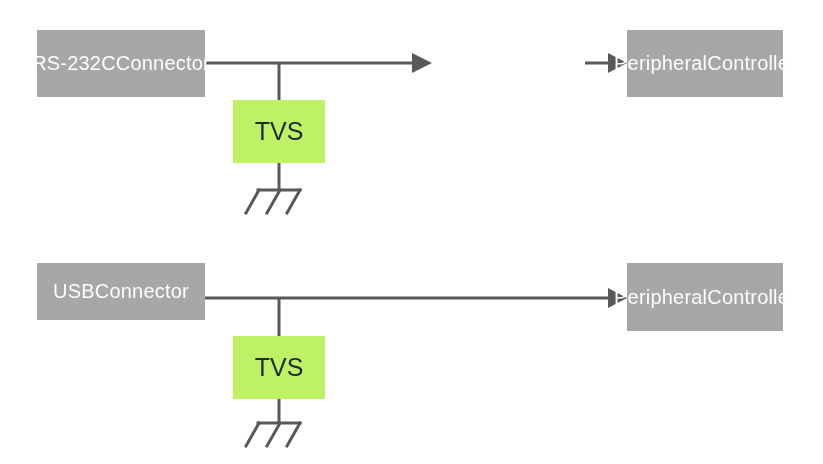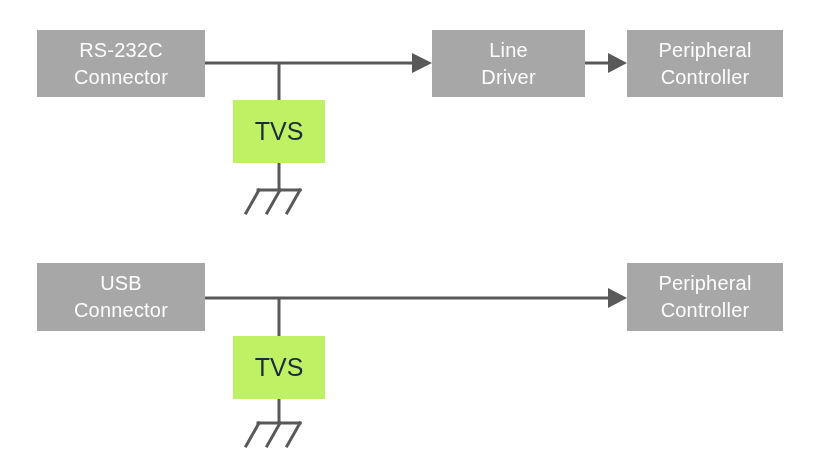--- a/index.html
+++ b/index.html
@@ -19,21 +19,21 @@
     position: absolute;
     left: 0;
     top: 0;
     width: 823px;
     height: 464px;
     display: block;
   }
   .box {
     position: absolute;
     display: flex;
-    flex-direction: column;
+    flex-direction: row;
     align-items: center;
     justify-content: center;
     text-align: center;
     box-sizing: border-box;
   }
   .box.gray {
     background: #a7a7a7;
     color: #fdfdfd;
     font-size: 20px;
     line-height: 27px;
@@ -92,35 +92,31 @@
       <line x1="280" y1="423" x2="267" y2="446"></line>
       <line x1="300" y1="423" x2="287" y2="446"></line>
     </g>
   </svg>
 
   <div class="box gray" style="left:37px; top:30px; width:168px; height:67px;">
     <span>RS-232C</span>
     <span>Connector</span>
   </div>
 
-  <div class="box gray" style="left:432px; top:30px; width:153px; height:67px;">
-    <span>Line</span>
-    <span>Driver</span>
-  </div>
 
   <div class="box gray" style="left:627px; top:30px; width:156px; height:67px;">
     <span>Peripheral</span>
     <span>Controller</span>
   </div>
 
   <div class="box tvs" style="left:233px; top:100px; width:92px; height:63px;">
     <span>TVS</span>
   </div>
 
-  <div class="box gray" style="left:37px; top:263px; width:168px; height:68px;">
+  <div class="box gray" style="left:37px; top:263px; width:168px; height:57px;">
     <span>USB</span>
     <span>Connector</span>
   </div>
 
   <div class="box gray" style="left:627px; top:263px; width:156px; height:68px;">
     <span>Peripheral</span>
     <span>Controller</span>
   </div>
 
   <div class="box tvs" style="left:233px; top:336px; width:92px; height:63px;">

